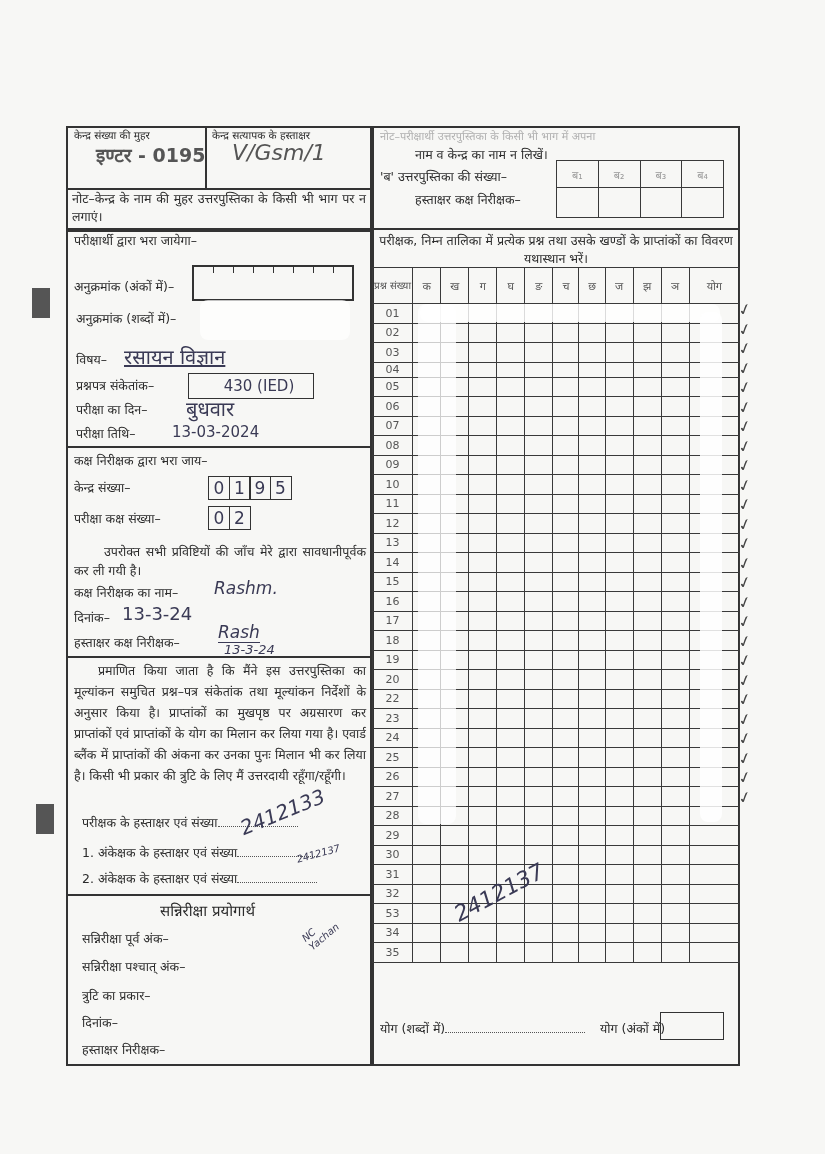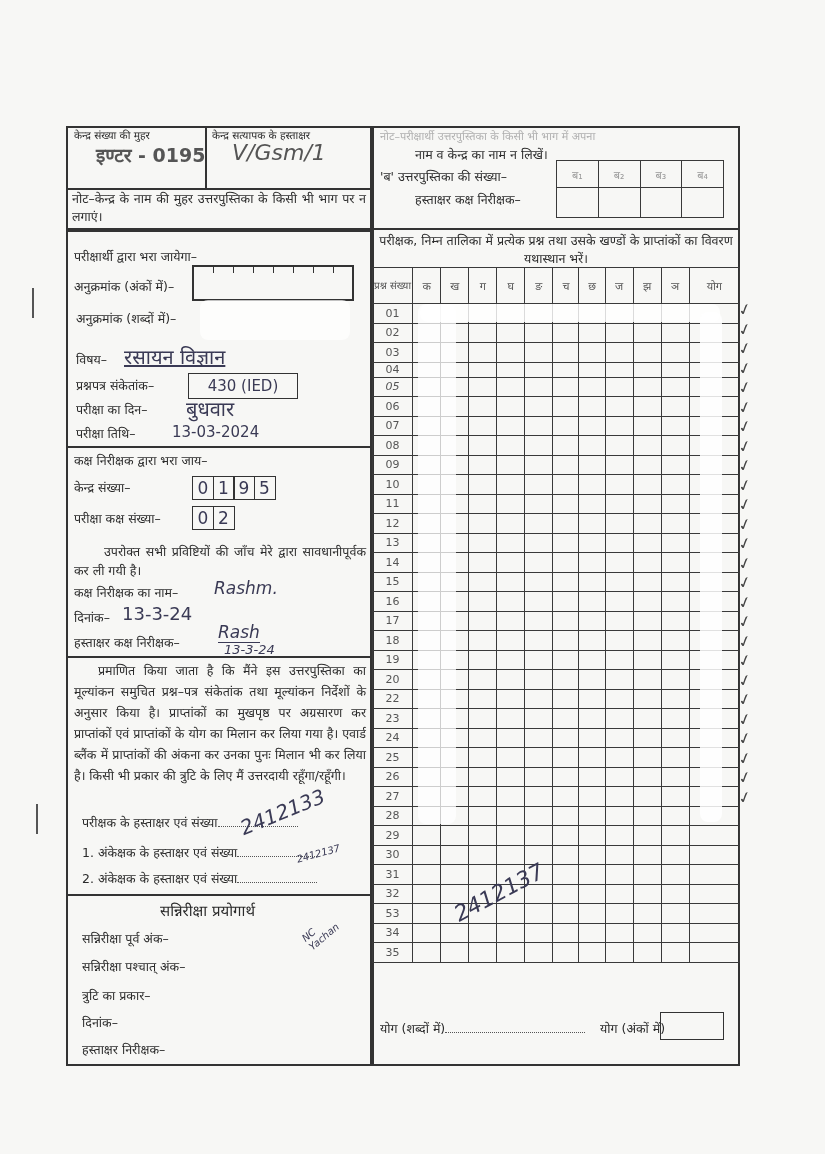--- a/index.html
+++ b/index.html
@@ -1,20 +1,20 @@
 <!DOCTYPE html>
 <html><head>
 <meta charset="utf-8">
 <style>
   html, body { margin:0; padding:0; }
   body {
     width:825px; height:1154px; background:#f7f7f5; position:relative; overflow:hidden;
     font-family:"DejaVu Sans", sans-serif; color:#2a2a2a;
   }
-  .abs { position:absolute; }
+  .abs { position:absolute;padding-left:16px; }
   .box { position:absolute; border:2px solid #333; box-sizing:border-box; }
   .faint { color:#9a9a9a; }
   .lbl { position:absolute; font-size:12.5px; white-space:nowrap; color:#2b2b2b; }
   .hand { font-family:"DejaVu Sans", sans-serif; color:#3a3a55; font-style:italic; }
   .vline { position:absolute; width:0; border-left:2px solid #333; }
   .dotted { border-bottom:1.5px dotted #555; display:inline-block; }
   .digit-box { display:inline-block; border:1.5px solid #333; width:20px; height:22px; text-align:center; line-height:22px; font-size:17px; color:#3a3a55; margin-right:-1.5px; }
   .para { position:absolute; font-size:12.5px; line-height:21px; text-align:justify; text-align-last:left; color:#2b2b2b; }
   table.grid { position:absolute; border-collapse:collapse; }
   table.grid td { border:1.5px solid #3a3a3a; padding:0; text-align:center; font-size:11px; color:#555; box-sizing:border-box; }
@@ -50,21 +50,21 @@
   <tr>
     <td></td>
     <td></td>
     <td></td>
     <td></td>
   </tr>
 </tbody>
   </table>
 
 <div class="box" style="left:66px;top:230px;width:306px;height:218px;"></div>
-<div class="lbl" style="left:74px;top:248px;">परीक्षार्थी द्वारा भरा जायेगा–</div>
+<div class="lbl" style="left:74px;top:232px;">परीक्षार्थी द्वारा भरा जायेगा–</div>
 <div class="lbl" style="left:74px;top:278px;">अनुक्रमांक (अंकों में)–</div>
 <div class="abs" style="left:192px;top:265px;width:162px;height:36px;border:2px solid #333;box-sizing:border-box;background:
   linear-gradient(90deg,transparent 19px,#333 19px,#333 21px,transparent 21px) 0 0/20px 6px repeat-x;"></div>
 <div class="lbl" style="left:76px;top:310px;">अनुक्रमांक (शब्दों में)–</div>
 <div class="stamp" style="left:200px;top:300px;width:150px;height:40px;background:rgba(255,255,255,0.7);"></div>
 <div class="lbl" style="left:76px;top:351px;">विषय–</div>
 <div class="lbl hand" style="left:124px;top:343px;font-size:20px;font-style:normal;text-decoration:underline;">रसायन विज्ञान</div>
 <div class="lbl" style="left:76px;top:377px;">प्रश्नपत्र संकेतांक–</div>
 <div class="abs hand" style="left:188px;top:373px;width:108px;height:24px;border:1.5px solid #333;font-size:15px;font-style:normal;line-height:24px;text-align:center;">430 (IED)</div>
 <div class="lbl" style="left:76px;top:401px;">परीक्षा का दिन–</div>
@@ -184,21 +184,21 @@
         <td></td>
         <td></td>
         <td></td>
         <td></td>
         <td></td>
         <td></td>
         <td></td>
         <td></td>
         <td></td>
       </tr>
-      <tr style="height: 19.5px; font-style: italic;">
+      <tr style="height: 19.5px;">
         <td>05</td>
         <td></td>
         <td></td>
         <td></td>
         <td></td>
         <td></td>
         <td></td>
         <td></td>
         <td></td>
         <td></td>

